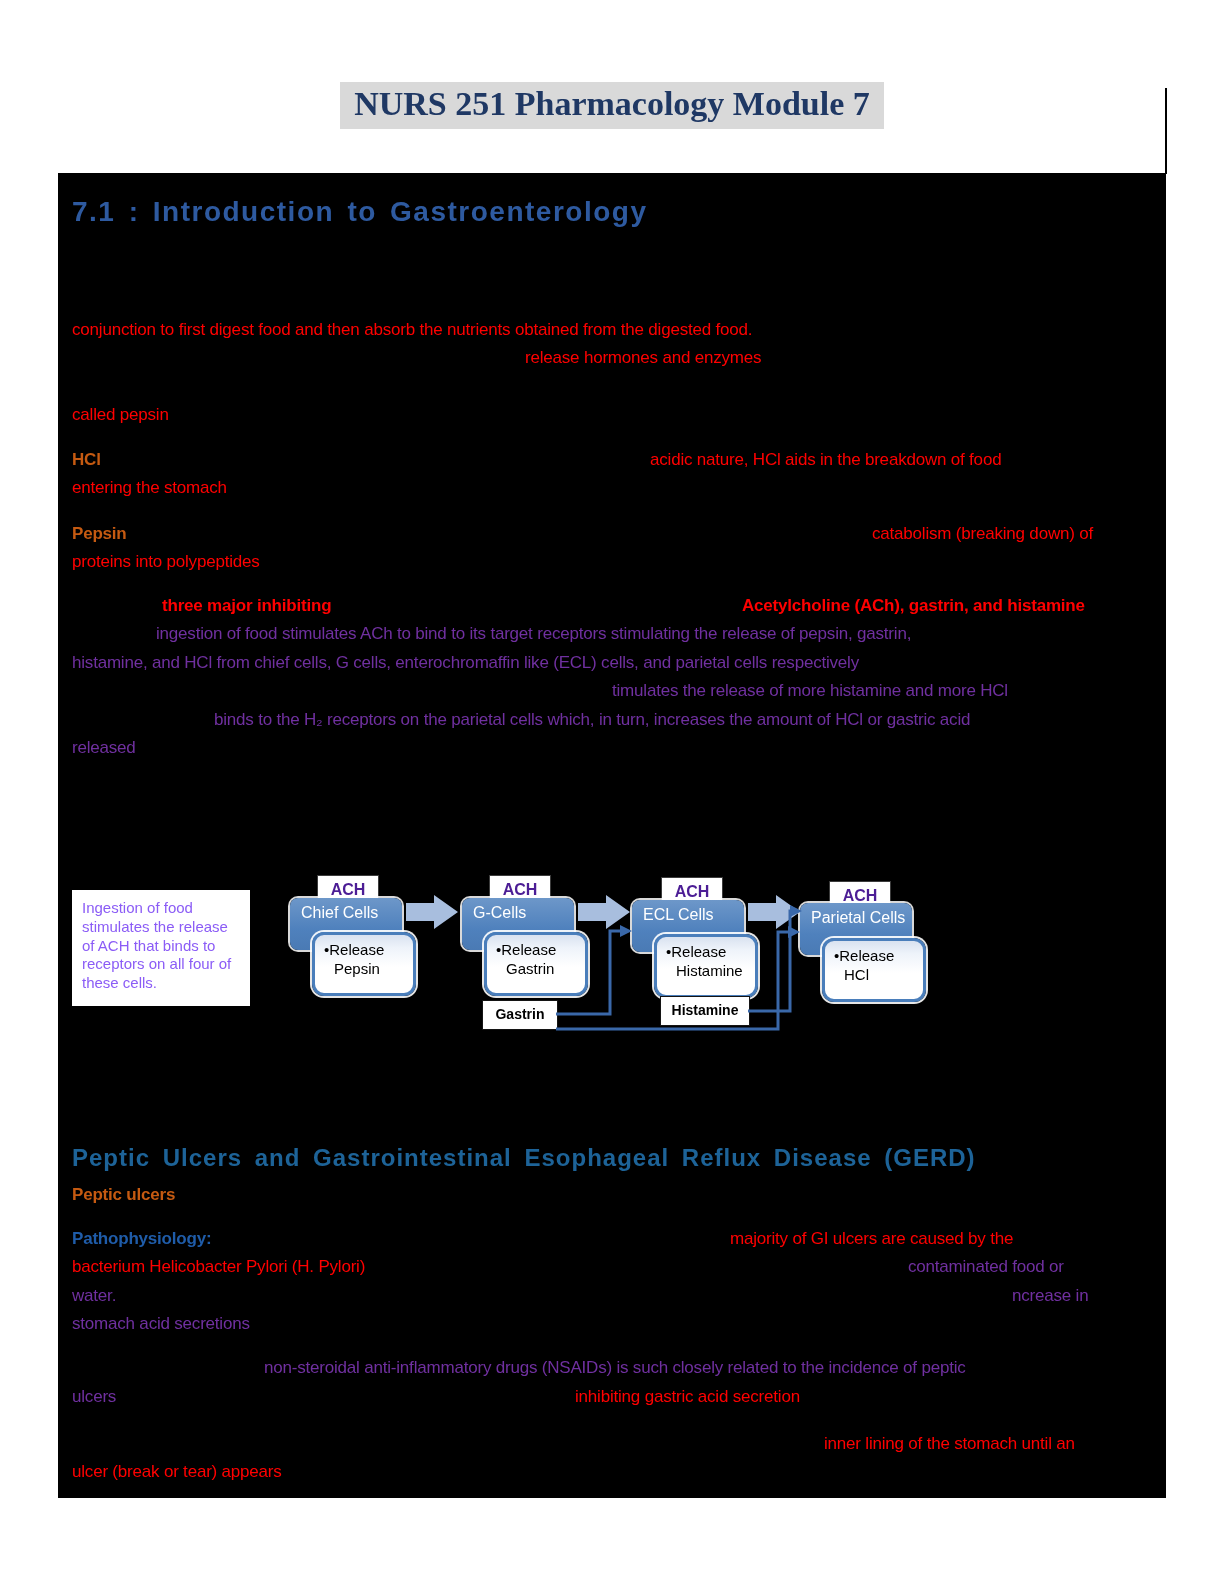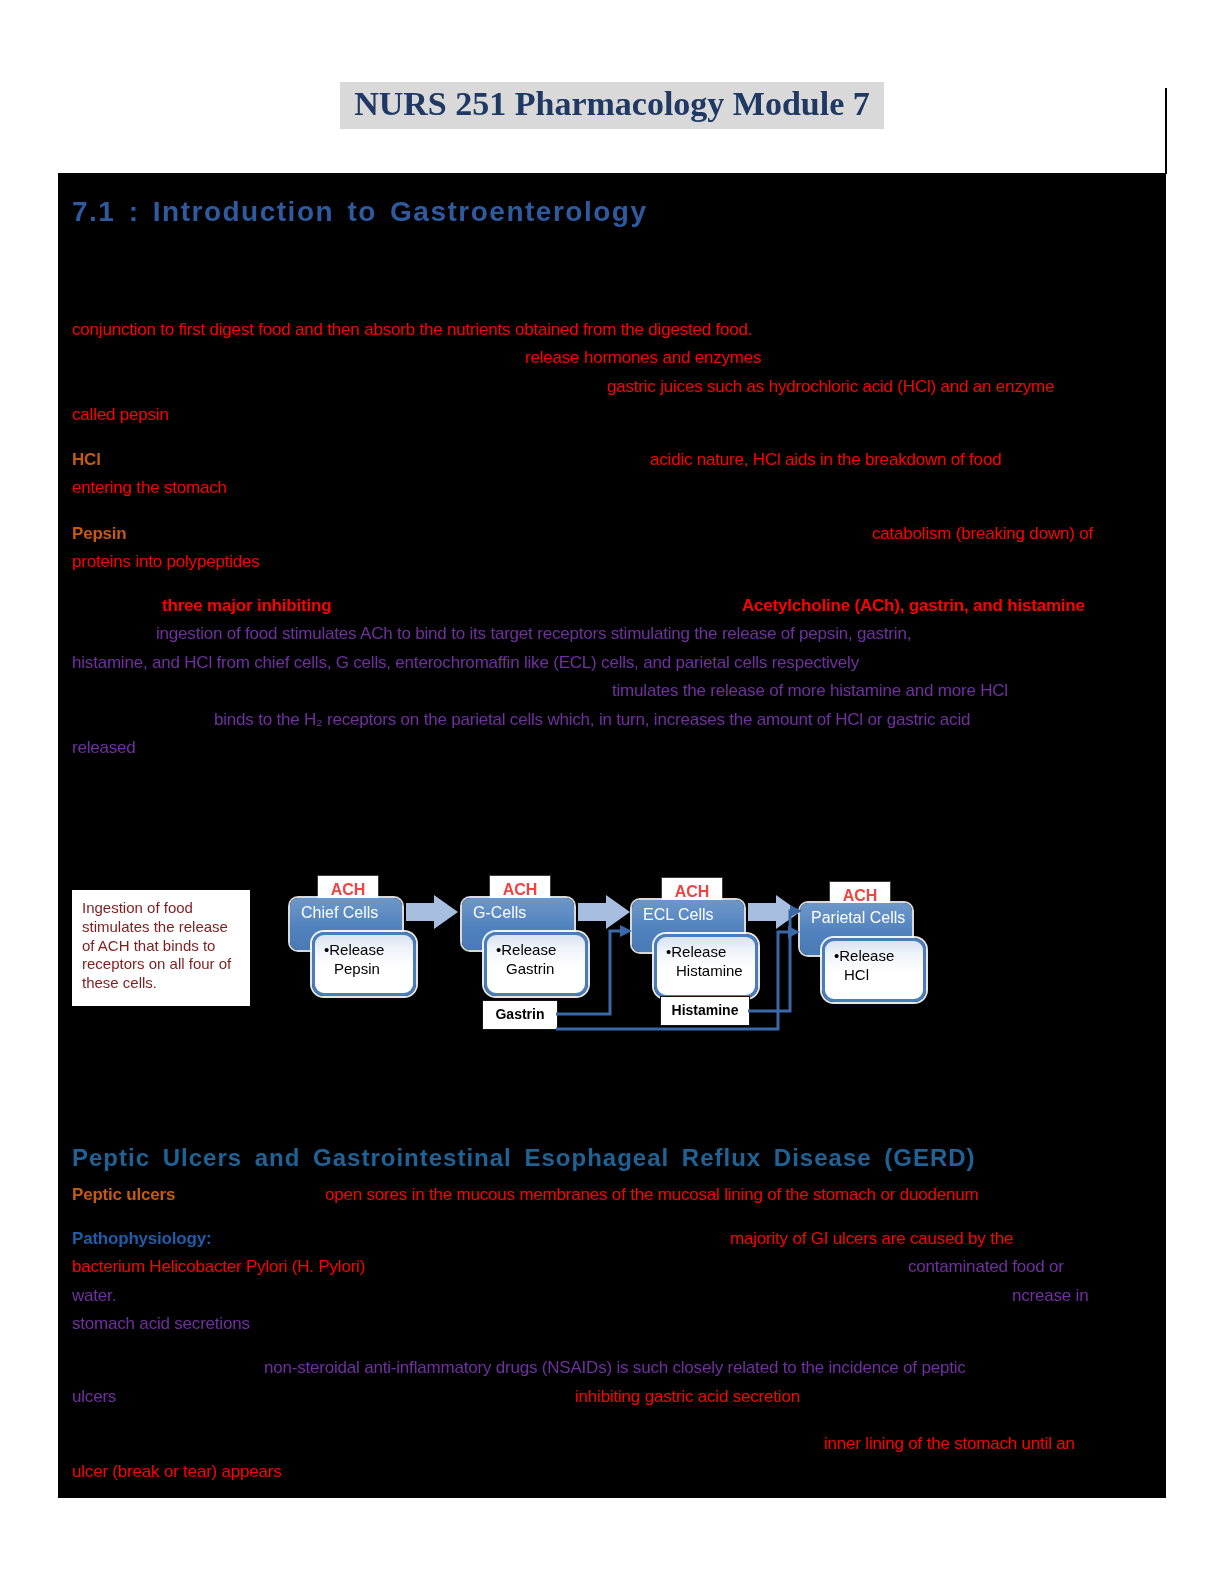--- a/index.html
+++ b/index.html
@@ -19,23 +19,23 @@
   .redb{color:#ff0000;font-weight:700}
   .purple{color:#7030a0}
   .orange{color:#c55a11;font-weight:700}
   .bluelab{color:#1f5ca9;font-weight:700}
   .h1{position:absolute;left:72px;top:196px;color:#2e5aa0;font-weight:700;font-size:28px;
       letter-spacing:1.5px;word-spacing:4px;white-space:nowrap;}
   .h2{position:absolute;left:72px;top:1144px;color:#1d6398;font-weight:700;font-size:24px;
       letter-spacing:1px;word-spacing:5px;white-space:nowrap;}
   
   .note-box{position:absolute;left:72px;top:890px;width:158px;height:98px;background:#ffffff;
-            color:#7f1d1d;font-size:15px;line-height:1.25;padding:9px 10px;}
+            color:#8b5cf6;font-size:15px;line-height:1.25;padding:9px 10px;}
   .ach-box{position:absolute;width:60px;height:28px;background:#ffffff;border:1px solid #3c3c3c;
-           color:#ef4444;font-weight:700;font-size:16px;text-align:center;line-height:27px;z-index:1;}
+           color:#4c1d95;font-weight:700;font-size:16px;text-align:center;line-height:27px;z-index:1;}
   .cell-box{position:absolute;width:112px;height:52px;border-radius:8px;z-index:2;
             background:linear-gradient(180deg,#6d97c9 0%,#4f81bd 60%,#4a7ab4 100%);
             box-shadow:0 0 0 2px rgba(255,255,255,0.85);
             color:#ffffff;font-size:16px;padding:6px 6px 0 11px;box-sizing:border-box;}
   .rel-box{position:absolute;width:104px;height:64px;border-radius:12px;z-index:3;
            background:linear-gradient(180deg,#d9e2f0 0%,#eef3fa 22%,#ffffff 55%);
            border:3px solid #4a7ebb;box-shadow:0 0 0 2px rgba(255,255,255,0.9);
            color:#000;font-size:15px;padding:6px 16px 0 9px;box-sizing:border-box;line-height:1.25;}
   .rel-box .l2{display:block;padding-left:10px;}
   .tag-box{position:absolute;height:28px;background:#ffffff;border:1px solid #141414;z-index:3;
@@ -51,21 +51,20 @@
     <span class="doc-title">NURS 251 Pharmacology Module 7</span>
   </div>
   <div class="vline"></div>
 
   <div class="panel"></div>
 
   <div class="h1">7.1 : Introduction to Gastroenterology</div>
 
   <div class="frag red" style="left:72px;top:320px">conjunction to first digest food and then absorb the nutrients obtained from the digested food.</div>
   <div class="frag red" style="left:525px;top:348px">release hormones and enzymes</div>
-  <div class="frag red" style="left:607px;top:377px">gastric juices such as hydrochloric acid (HCl) and an enzyme</div>
   <div class="frag red" style="left:72px;top:405px">called pepsin</div>
 
   <div class="frag orange" style="left:72px;top:450px">HCl</div>
   <div class="frag red" style="left:650px;top:450px">acidic nature, HCl aids in the breakdown of food</div>
   <div class="frag red" style="left:72px;top:478px">entering the stomach</div>
 
   <div class="frag orange" style="left:72px;top:524px">Pepsin</div>
   <div class="frag red" style="left:872px;top:524px">catabolism (breaking down) of</div>
   <div class="frag red" style="left:72px;top:552px">proteins into polypeptides</div>
 
@@ -121,21 +120,20 @@
     <polyline points="556,1029 778,1029 778,932 790,932" fill="none" stroke="#3a68a9" stroke-width="3"></polyline>
     <polygon points="800,932 788,926 788,938" fill="#3a68a9"></polygon>
 
     <polyline points="748,1011 790,1011 790,911 792,911" fill="none" stroke="#3a68a9" stroke-width="3"></polyline>
     <polygon points="802,911 790,905 790,917" fill="#3a68a9"></polygon>
   </svg>
 
   <div class="h2">Peptic Ulcers and Gastrointestinal Esophageal Reflux Disease (GERD)</div>
 
   <div class="frag orange" style="left:72px;top:1185px">Peptic ulcers</div>
-  <div class="frag red" style="left:325px;top:1185px">open sores in the mucous membranes of the mucosal lining of the stomach or duodenum</div>
 
   <div class="frag bluelab" style="left:72px;top:1229px">Pathophysiology:</div>
   <div class="frag red" style="left:730px;top:1229px">majority of GI ulcers are caused by the</div>
   <div class="frag red" style="left:72px;top:1257px">bacterium Helicobacter Pylori (H. Pylori)</div>
   <div class="frag purple" style="left:908px;top:1257px">contaminated food or</div>
   <div class="frag purple" style="left:72px;top:1286px">water.</div>
   <div class="frag purple" style="left:1012px;top:1286px">ncrease in</div>
   <div class="frag purple" style="left:72px;top:1314px">stomach acid secretions</div>
 
   <div class="frag purple" style="left:264px;top:1358px">non-steroidal anti-inflammatory drugs (NSAIDs) is such closely related to the incidence of peptic</div>

